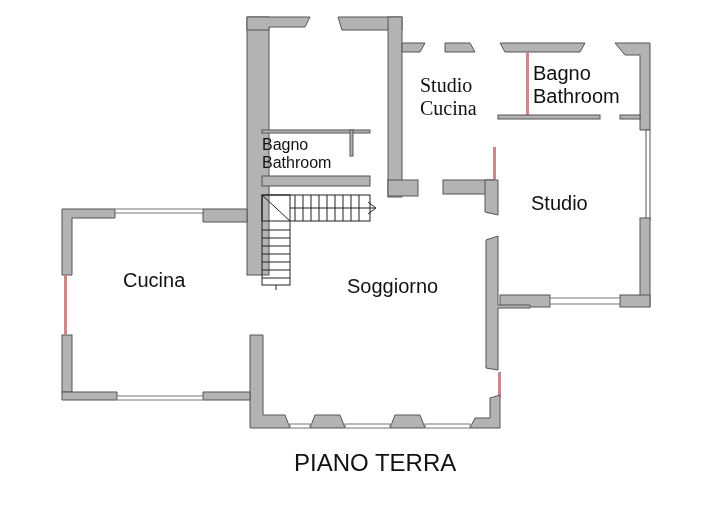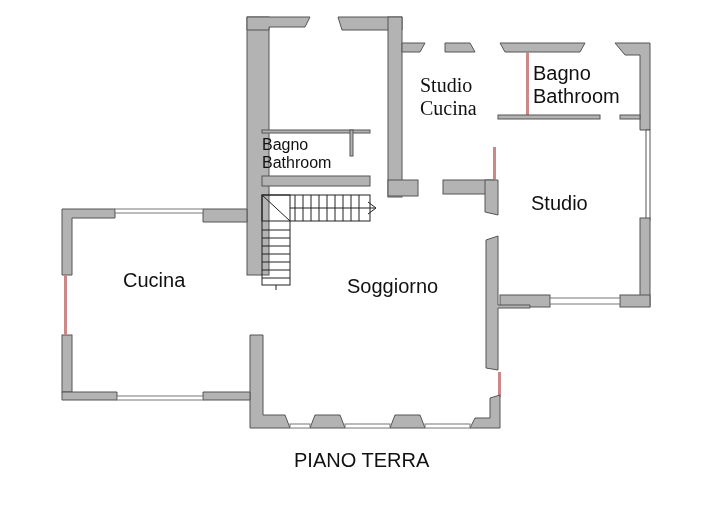--- a/index.html
+++ b/index.html
@@ -1,21 +1,21 @@
 <!DOCTYPE html>
 <html><head>
 <meta charset="utf-8">
 <style>
   html, body { margin:0; padding:0; background:#ffffff; }
   body { width:705px; height:522px; position:relative; overflow:hidden; font-family:"Liberation Sans", sans-serif; }
   #plan { position:absolute; left:0; top:0; }
   .label { position:absolute; color:#111; line-height:1.15; white-space:nowrap; }
   .room-lbl { font-size:20px; }
   .room-lbl-sm { font-size:16px; }
-  .title { font-size:20px; }
+  .title { font-size:24px; }
 </style>
 </head>
 <body>
 
 <svg id="plan" width="705" height="522">
   <g fill="#b3b3b3" stroke="#555" stroke-width="1">
 
     <rect x="247" y="17" width="22" height="258"></rect>
     <polygon points="247,17 310,17 305,27 269,27 269,30 247,30"></polygon>
     <polygon points="338,17 402,17 402,30 342,30"></polygon>

